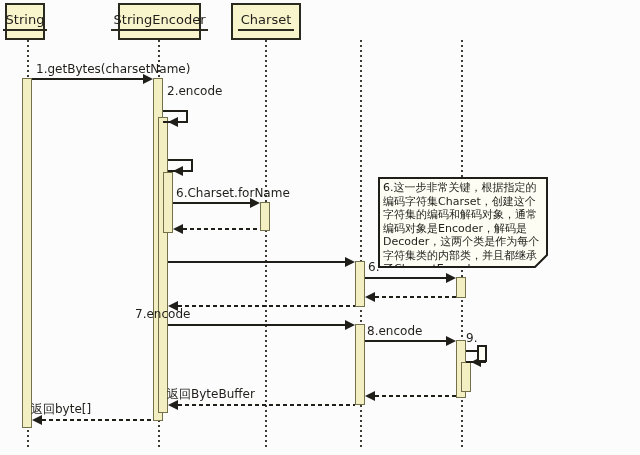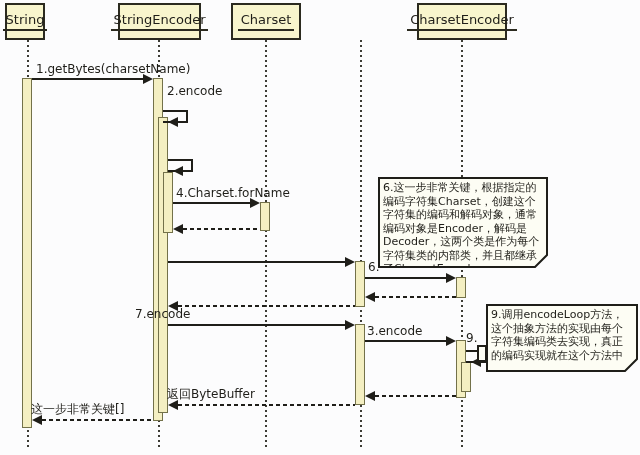--- a/index.html
+++ b/index.html
@@ -57,23 +57,20 @@
 
   <div class="pbox" style="left:5px;width:40px">
       <span class="ul">String</span>
     </div>
   <div class="pbox" style="left:118px;width:83px">
       <span class="ul">StringEncoder</span>
     </div>
   <div class="pbox" style="left:231px;width:70px">
       <span class="ul">Charset</span>
     </div>
-  <div class="pbox" style="left:417px;width:90px">
-      <span class="ul">CharsetEncoder</span>
-    </div>
 
   <div class="act" style="left:22px;top:78px;height:350px"></div>
   <div class="act" style="left:153px;top:78px;height:343px"></div>
   <div class="act" style="left:158px;top:117px;height:296px"></div>
   <div class="act" style="left:163px;top:172px;height:61px"></div>
   <div class="act" style="left:260px;top:202px;height:29px"></div>
   <div class="act" style="left:355px;top:261px;height:46px"></div>
   <div class="act" style="left:355px;top:324px;height:81px"></div>
   <div class="act" style="left:456px;top:277px;height:21px"></div>
   <div class="act" style="left:456px;top:340px;height:58px"></div>
@@ -83,21 +80,21 @@
   <div class="mline" style="left:32px;top:78px;width:111px"></div>
   <div class="ah r" style="left:143px;top:74px"></div>
 
   <div class="mlabel" style="left:167px;top:84px">2.encode</div>
   <div class="loop" style="left:163px;top:110px;width:25px;height:13px"></div>
   <div class="ah l" style="left:168px;top:117px"></div>
 
   <div class="loop" style="left:168px;top:159px;width:25px;height:13px"></div>
   <div class="ah l" style="left:173px;top:166px"></div>
 
-  <div class="mlabel" style="left:176px;top:186px">4.Charset.forName</div>
+  <div class="mlabel" style="left:176px;top:186px">6.Charset.forName</div>
   <div class="mline" style="left:173px;top:202px;width:77px"></div>
   <div class="ah r" style="left:250px;top:198px"></div>
 
   <div class="mline dash" style="left:183px;top:228px;width:77px"></div>
   <div class="ah l" style="left:173px;top:224px"></div>
 
   <div class="mline" style="left:168px;top:261px;width:177px"></div>
   <div class="ah r" style="left:345px;top:257px"></div>
 
   <div class="mlabel" style="left:368px;top:260px">6.</div>
@@ -107,47 +104,41 @@
   <div class="mline dash" style="left:375px;top:296px;width:81px"></div>
   <div class="ah l" style="left:365px;top:292px"></div>
 
   <div class="mline dash" style="left:178px;top:305px;width:177px"></div>
   <div class="ah l" style="left:168px;top:301px"></div>
 
   <div class="mlabel" style="left:135px;top:307px">7.encode</div>
   <div class="mline" style="left:168px;top:324px;width:177px"></div>
   <div class="ah r" style="left:345px;top:320px"></div>
 
-  <div class="mlabel" style="left:367px;top:324px">3.encode</div>
+  <div class="mlabel" style="left:367px;top:324px">8.encode</div>
   <div class="mline" style="left:365px;top:340px;width:81px"></div>
   <div class="ah r" style="left:446px;top:336px"></div>
 
   <div class="mlabel" style="left:466px;top:331px">9.</div>
   <div class="loop" style="left:466px;top:350px;width:20px;height:13px"></div>
   <div class="ah l" style="left:471px;top:357px"></div>
 
   <div class="mline dash" style="left:375px;top:395px;width:81px"></div>
   <div class="ah l" style="left:365px;top:391px"></div>
 
   <div class="mlabel" style="left:167px;top:387px">返回ByteBuffer</div>
   <div class="mline dash" style="left:178px;top:404px;width:177px"></div>
   <div class="ah l" style="left:168px;top:400px"></div>
 
-  <div class="mlabel" style="left:31px;top:402px">这一步非常关键[]</div>
+  <div class="mlabel" style="left:31px;top:402px">返回byte[]</div>
   <div class="mline dash" style="left:42px;top:419px;width:111px"></div>
   <div class="ah l" style="left:32px;top:415px"></div>
 
   <div class="note" style="left:378px;top:177px;width:170px;height:91px">
     <svg width="170" height="91">
       <path d="M1,1 L169,1 L169,78 L157,90 L1,90 Z" fill="#fdfdf4" stroke="#1f1e19" stroke-width="2"></path>
     </svg>
     <div class="ntext" style="width:160px;height:85px">6.这一步非常关键，根据指定的编码字符集Charset，创建这个字符集的编码和解码对象，通常编码对象是Encoder，解码是Decoder，这两个类是作为每个字符集类的内部类，并且都继承了CharsetEncoder</div>
   </div>
 
-  <div class="note" style="left:486px;top:304px;width:152px;height:68px">
-    <svg width="152" height="68">
-      <path d="M1,1 L151,1 L151,55 L139,67 L1,67 Z" fill="#fdfdf4" stroke="#1f1e19" stroke-width="2"></path>
-    </svg>
-    <div class="ntext" style="width:142px;height:62px">9.调用encodeLoop方法，这个抽象方法的实现由每个字符集编码类去实现，真正的编码实现就在这个方法中</div>
-  </div>
   <div class="note-tab" style="left:477px;top:345px;width:10px;height:17px"></div>
 
 </div>
 
 </body></html>

